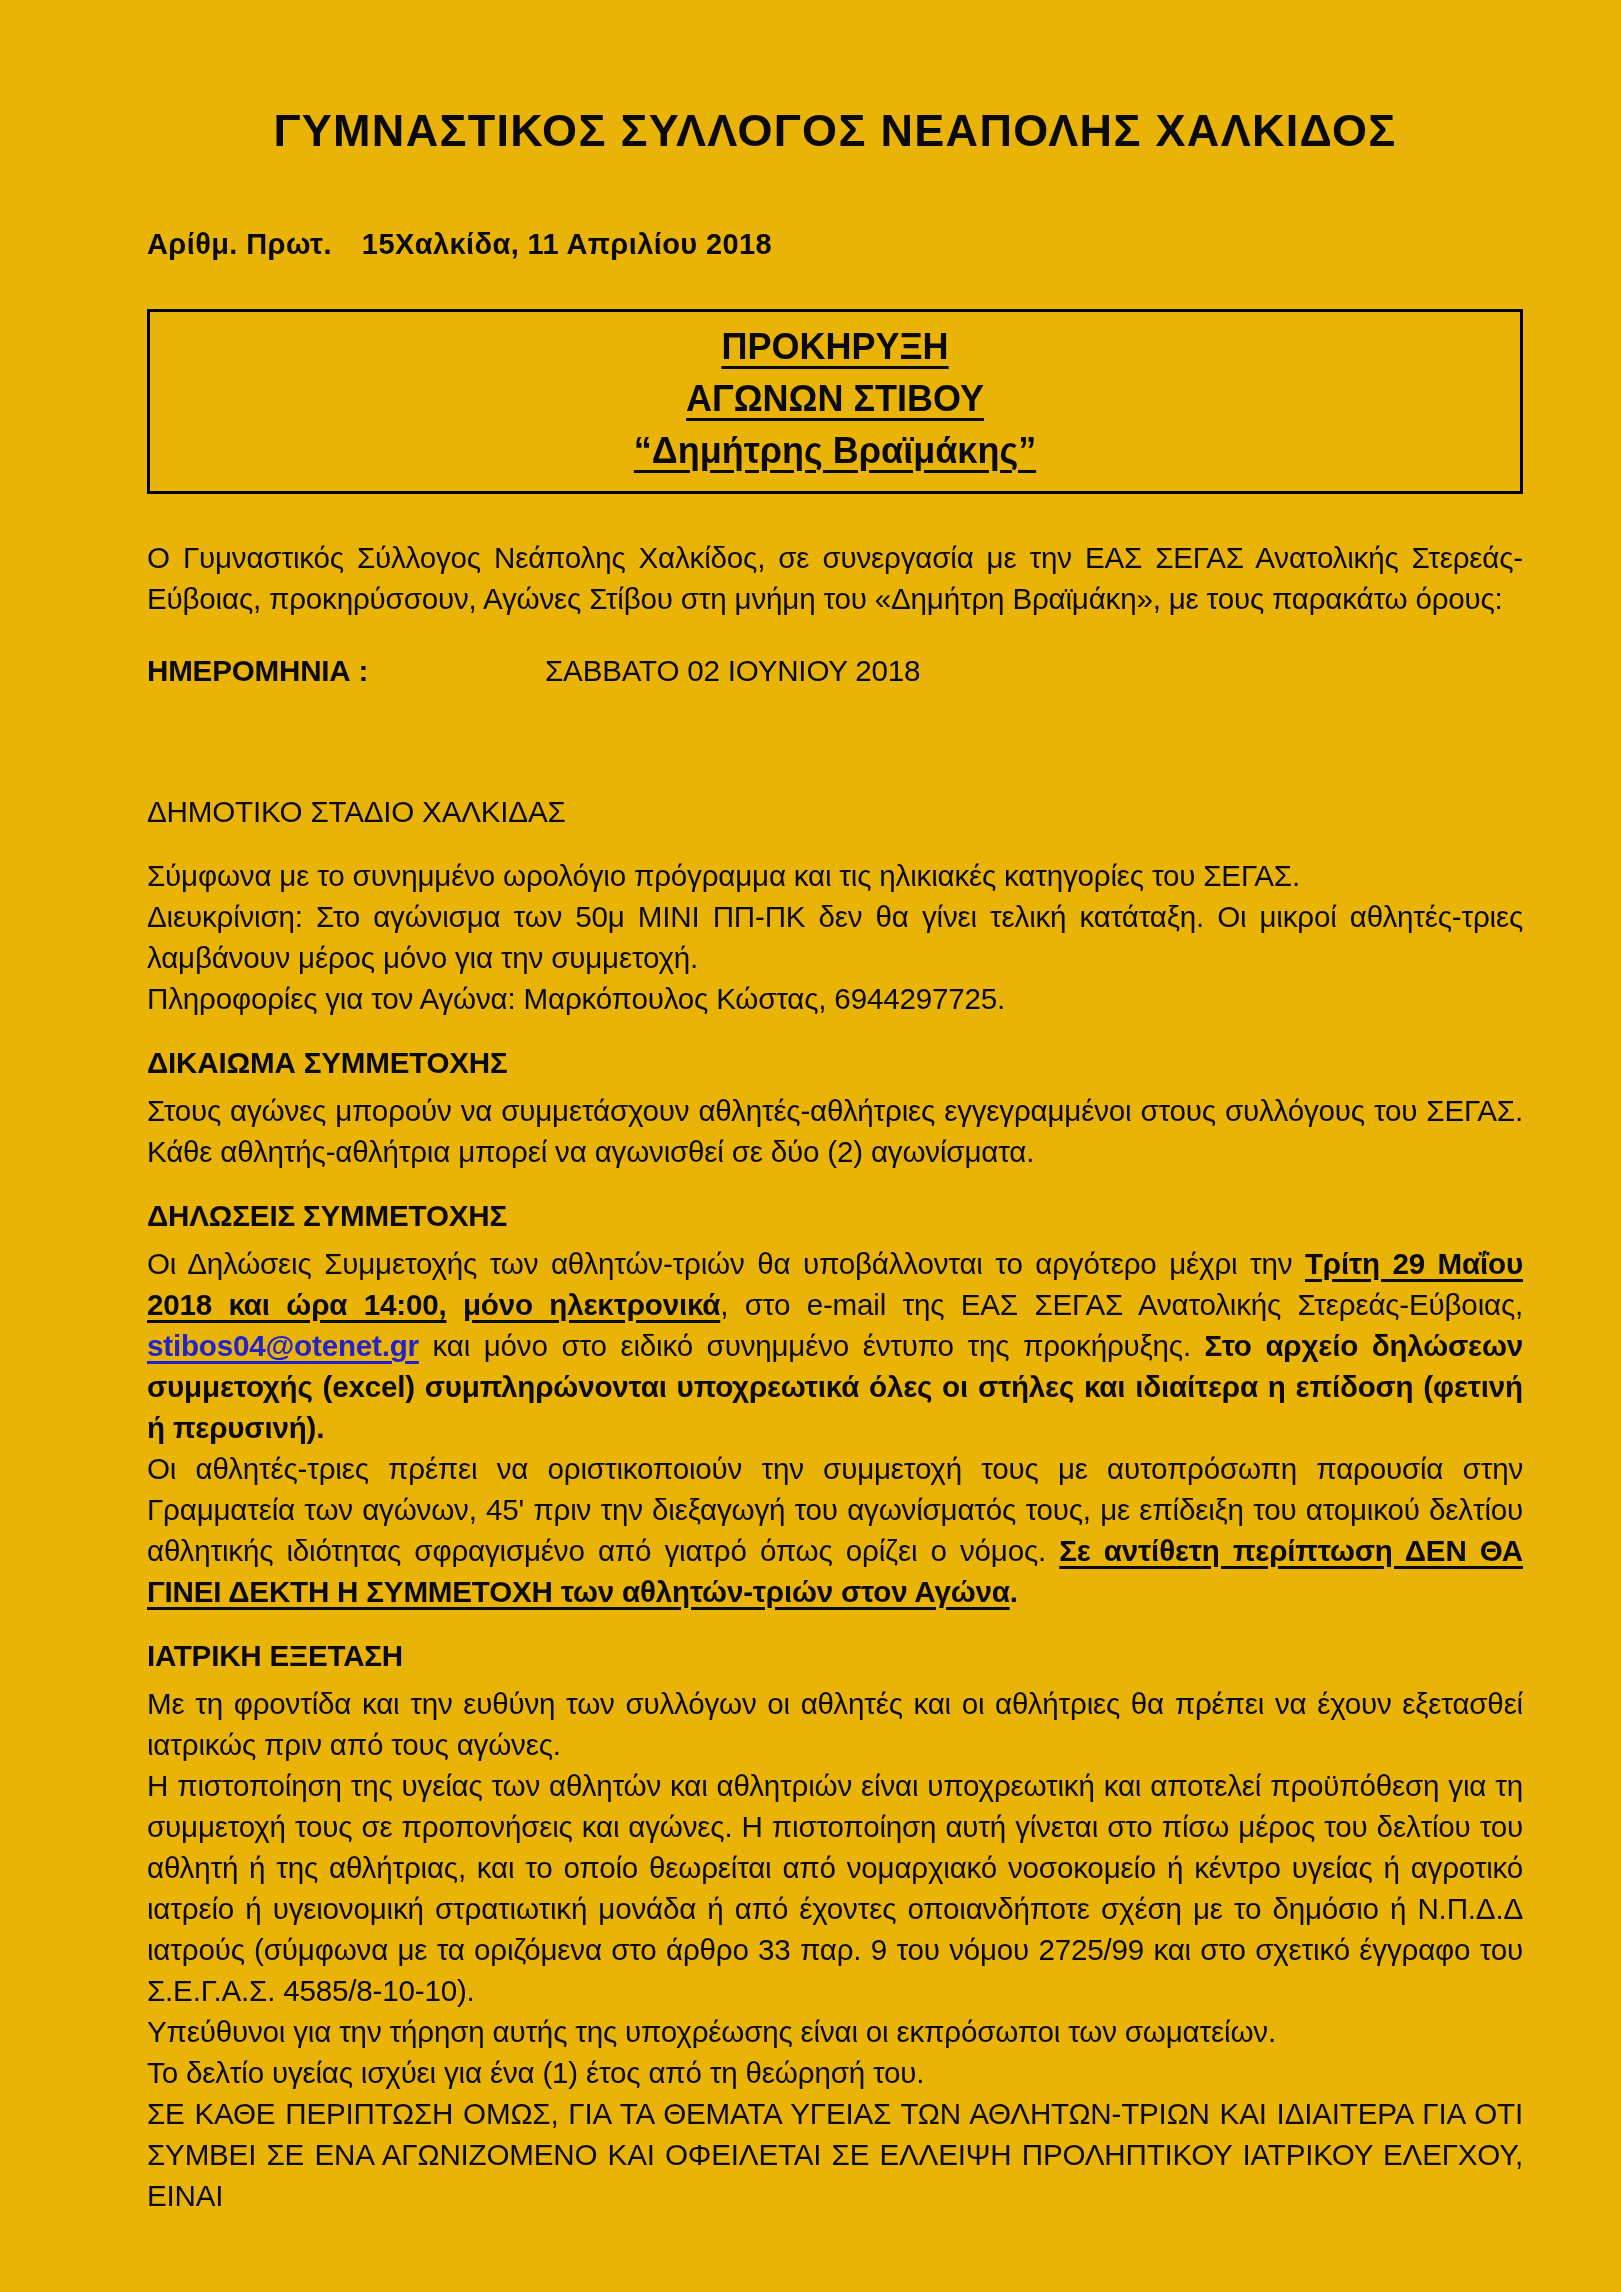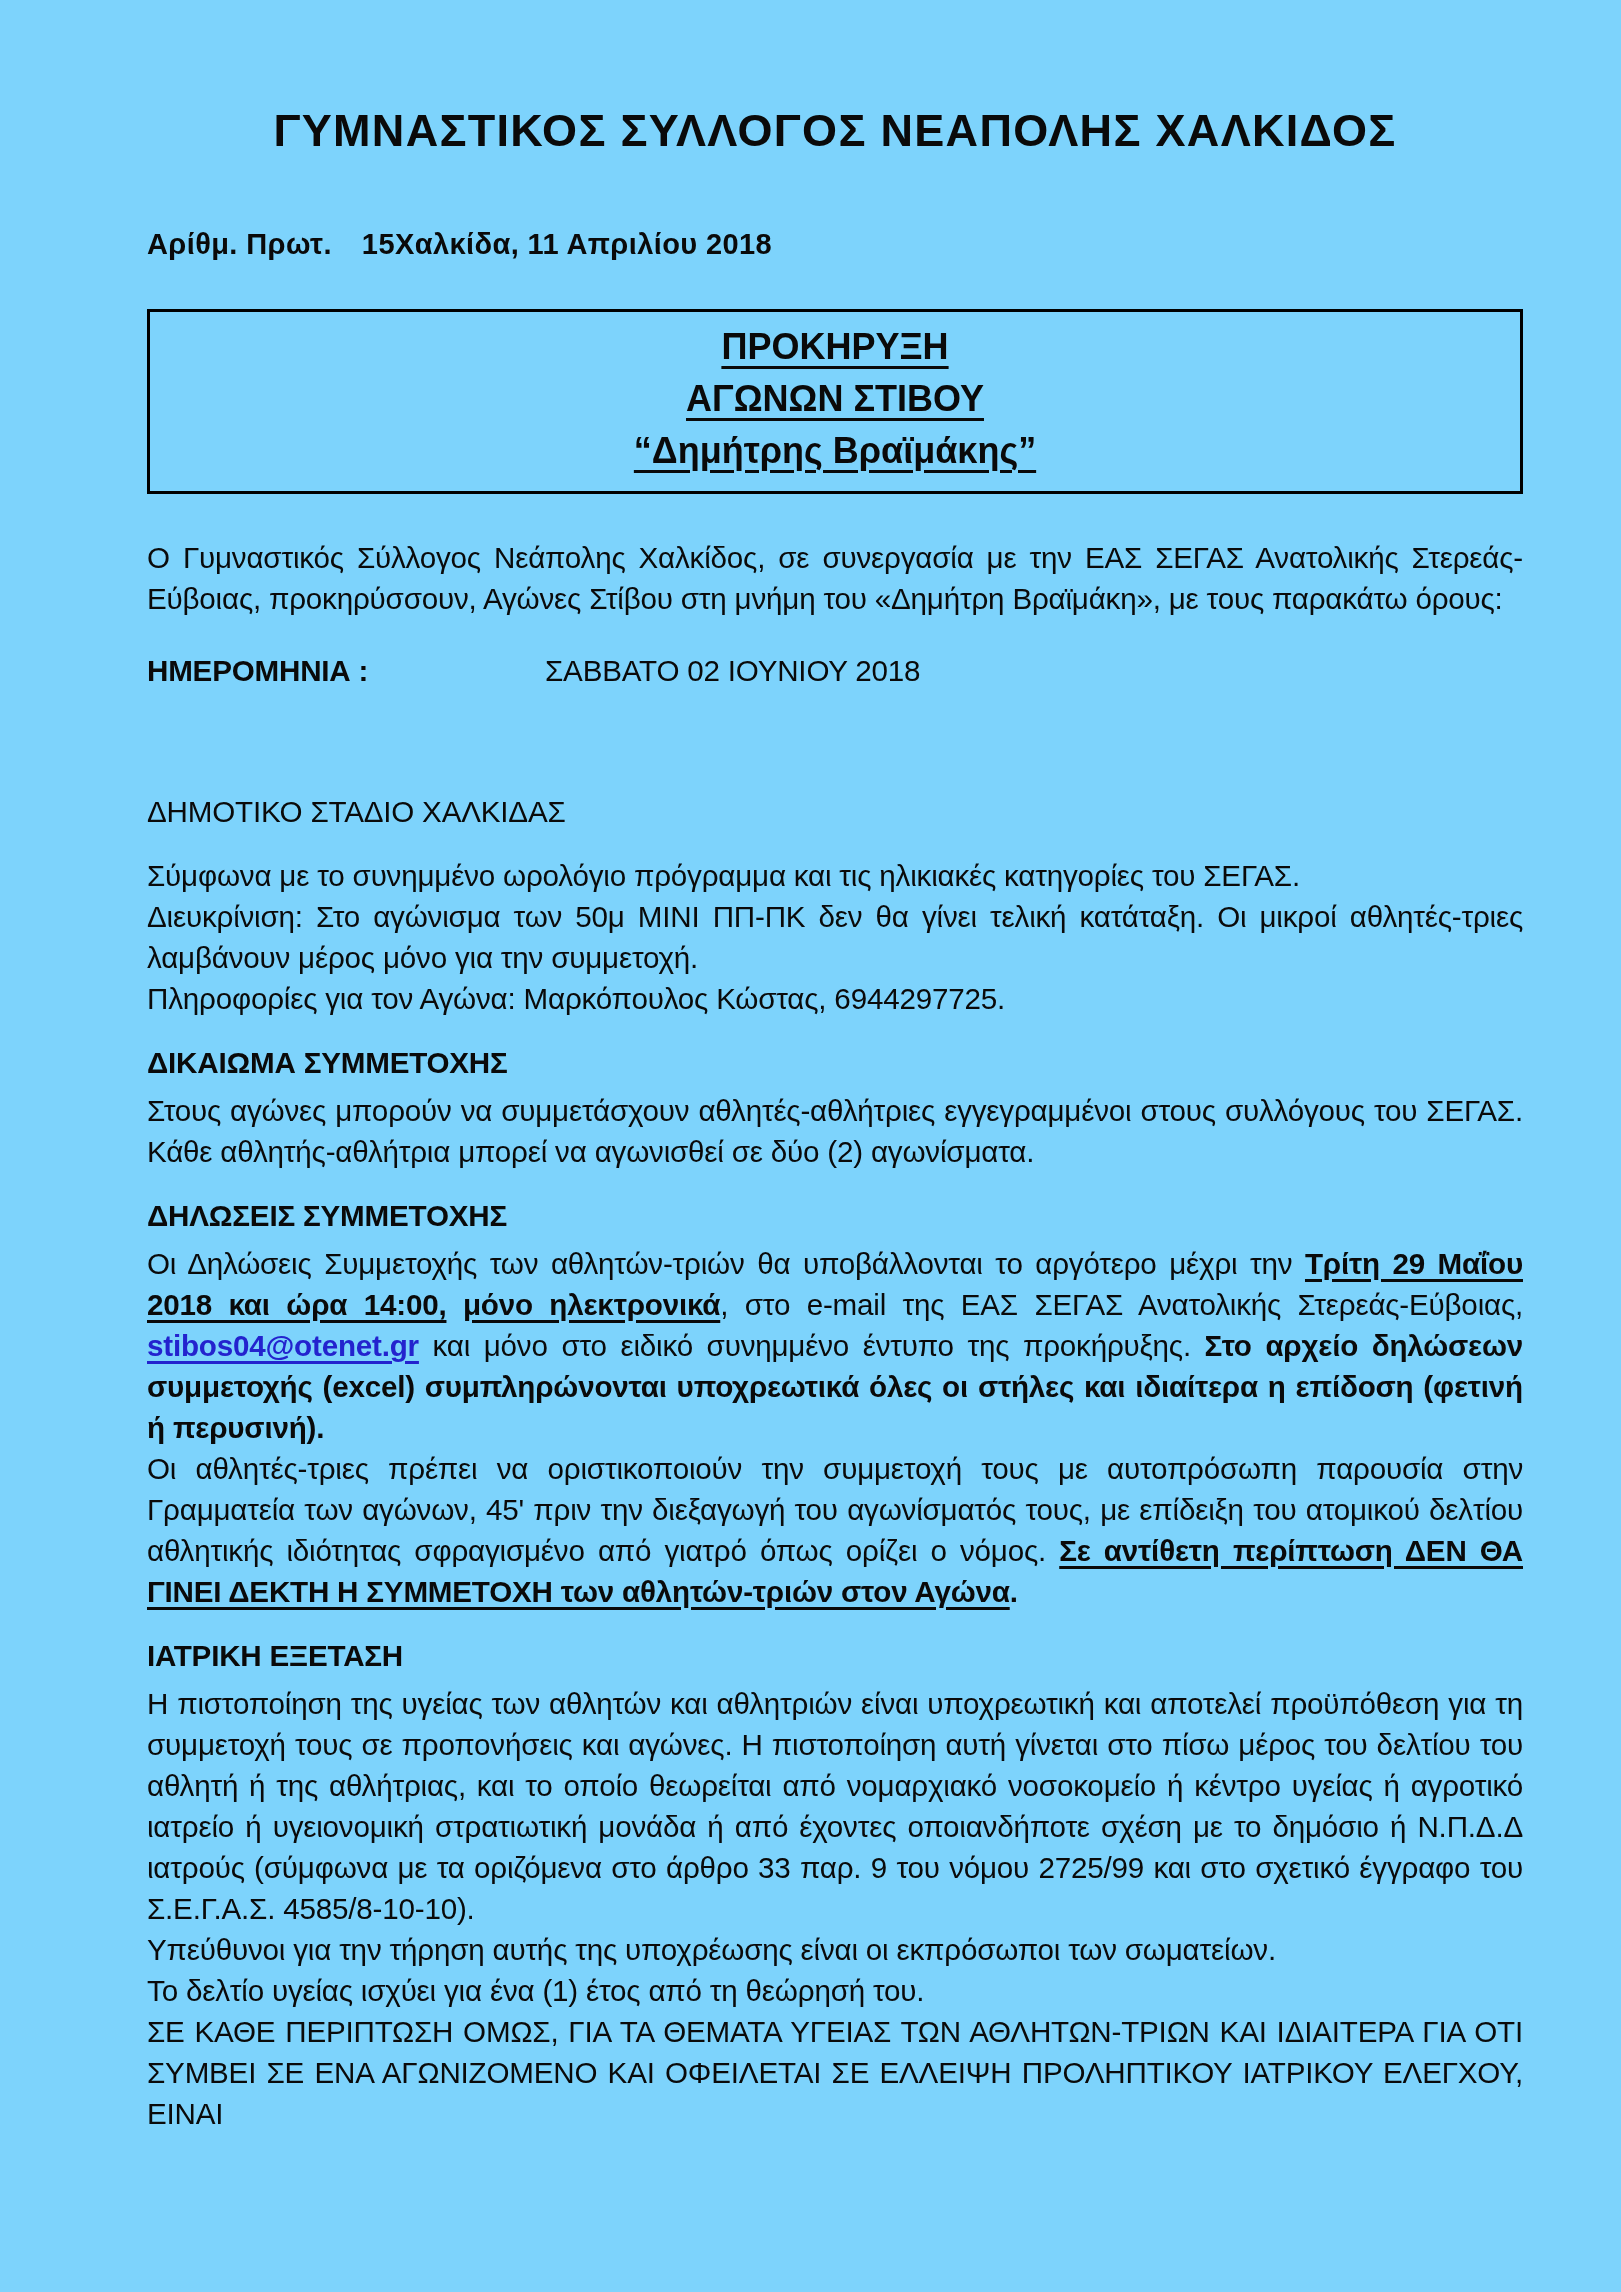--- a/index.html
+++ b/index.html
@@ -2,21 +2,21 @@
 <html lang="el" style="--link: #2323CE;font-size:14.3px"><head>
 <meta charset="utf-8">
 <style>
   * { margin:0; padding:0; box-sizing:border-box; }
   html,body { background:#ffffff; }
   body {
     width:1622px; height:2293px; overflow:hidden;
     color:#0a0a0a;
     font-family:"Liberation Sans","DejaVu Sans",sans-serif;
   }
-  .page { width:1622px; height:2293px; padding:106px 99px 0 147px; background:#7dd3fc; }
+  .page { width:1622px; height:2293px; padding:106px 99px 0 147px; background:#eab308; }
 
   .org-title {
     text-align:center; font-size:45px; font-weight:700;
     letter-spacing:1.3px; line-height:1.1; white-space:nowrap;
   }
 
   .proto-row {
     display:flex; align-items:baseline;
     margin-top:72px; font-size:29px; font-weight:700; letter-spacing:0.4px;
   }
@@ -98,20 +98,21 @@
         <div class="heading"><span class="hu">ΔΙΚΑΙΩΜΑ ΣΥΜΜΕΤΟΧΗΣ</span></div>
         <p class="para"><span>Στους αγώνες μπορούν να συμμετάσχουν αθλητές-αθλήτριες εγγεγραμμένοι στους συλλόγους του ΣΕΓΑΣ. Κάθε αθλητής-αθλήτρια μπορεί να αγωνισθεί σε δύο (2) αγωνίσματα.</span></p>
       </section>
       <section class="section">
         <div class="heading"><span class="hu">ΔΗΛΩΣΕΙΣ ΣΥΜΜΕΤΟΧΗΣ</span></div>
         <p class="para"><span>Οι Δηλώσεις Συμμετοχής των αθλητών-τριών θα υποβάλλονται το αργότερο μέχρι την </span><span class="b u">Τρίτη 29 Μαΐου 2018 και ώρα 14:00,</span><span> </span><span class="b u">μόνο ηλεκτρονικά</span><span>, στο e-mail της ΕΑΣ ΣΕΓΑΣ Ανατολικής Στερεάς-Εύβοιας, </span><a class="link" href="#">stibos04@otenet.gr</a><span> και μόνο στο ειδικό συνημμένο έντυπο της προκήρυξης. </span><span class="b">Στο αρχείο δηλώσεων συμμετοχής (excel) συμπληρώνονται υποχρεωτικά όλες οι στήλες και ιδιαίτερα η επίδοση (φετινή ή περυσινή).</span></p>
         <p class="para"><span>Οι αθλητές-τριες  πρέπει να οριστικοποιούν την συμμετοχή τους με αυτοπρόσωπη παρουσία στην Γραμματεία των αγώνων, 45' πριν την διεξαγωγή του αγωνίσματός τους, με επίδειξη του ατομικού δελτίου αθλητικής ιδιότητας σφραγισμένο από γιατρό όπως ορίζει ο νόμος. </span><span class="b u">Σε αντίθετη περίπτωση ΔΕΝ ΘΑ ΓΙΝΕΙ ΔΕΚΤΗ Η ΣΥΜΜΕΤΟΧΗ των αθλητών-τριών στον Αγώνα</span><span class="b">.</span></p>
       </section>
       <section class="section">
         <div class="heading"><span class="hu">ΙΑΤΡΙΚΗ ΕΞΕΤΑΣΗ</span></div>
+        <p class="para"><span>Με τη φροντίδα και την ευθύνη των συλλόγων οι αθλητές και οι αθλήτριες θα πρέπει να έχουν εξετασθεί ιατρικώς πριν από τους αγώνες.</span></p>
         <p class="para"><span>Η πιστοποίηση της υγείας των αθλητών και αθλητριών είναι υποχρεωτική και αποτελεί προϋπόθεση για τη συμμετοχή τους σε προπονήσεις και αγώνες. Η πιστοποίηση αυτή γίνεται στο πίσω μέρος του δελτίου του αθλητή ή της αθλήτριας, και το οποίο θεωρείται από νομαρχιακό νοσοκομείο ή κέντρο υγείας ή αγροτικό ιατρείο ή υγειονομική στρατιωτική μονάδα ή από έχοντες οποιανδήποτε σχέση με το δημόσιο ή Ν.Π.Δ.Δ  ιατρούς (σύμφωνα με τα οριζόμενα στο άρθρο 33 παρ. 9 του νόμου 2725/99 και στο σχετικό έγγραφο του Σ.Ε.Γ.Α.Σ. 4585/8-10-10).</span></p>
         <p class="para"><span>Υπεύθυνοι για την τήρηση αυτής της υποχρέωσης είναι οι εκπρόσωποι των σωματείων.</span></p>
         <p class="para"><span>Το δελτίο υγείας ισχύει για ένα (1) έτος από τη  θεώρησή του.</span></p>
         <p class="para"><span>ΣΕ ΚΑΘΕ ΠΕΡΙΠΤΩΣΗ ΟΜΩΣ, ΓΙΑ ΤΑ ΘΕΜΑΤΑ ΥΓΕΙΑΣ ΤΩΝ ΑΘΛΗΤΩΝ-ΤΡΙΩΝ ΚΑΙ ΙΔΙΑΙΤΕΡΑ ΓΙΑ ΟΤΙ ΣΥΜΒΕΙ ΣΕ ΕΝΑ ΑΓΩΝΙΖΟΜΕΝΟ ΚΑΙ ΟΦΕΙΛΕΤΑΙ ΣΕ ΕΛΛΕΙΨΗ ΠΡΟΛΗΠΤΙΚΟΥ ΙΑΤΡΙΚΟΥ ΕΛΕΓΧΟΥ, ΕΙΝΑΙ</span></p>
       </section>
     </main>
 
 </div>
 
 

